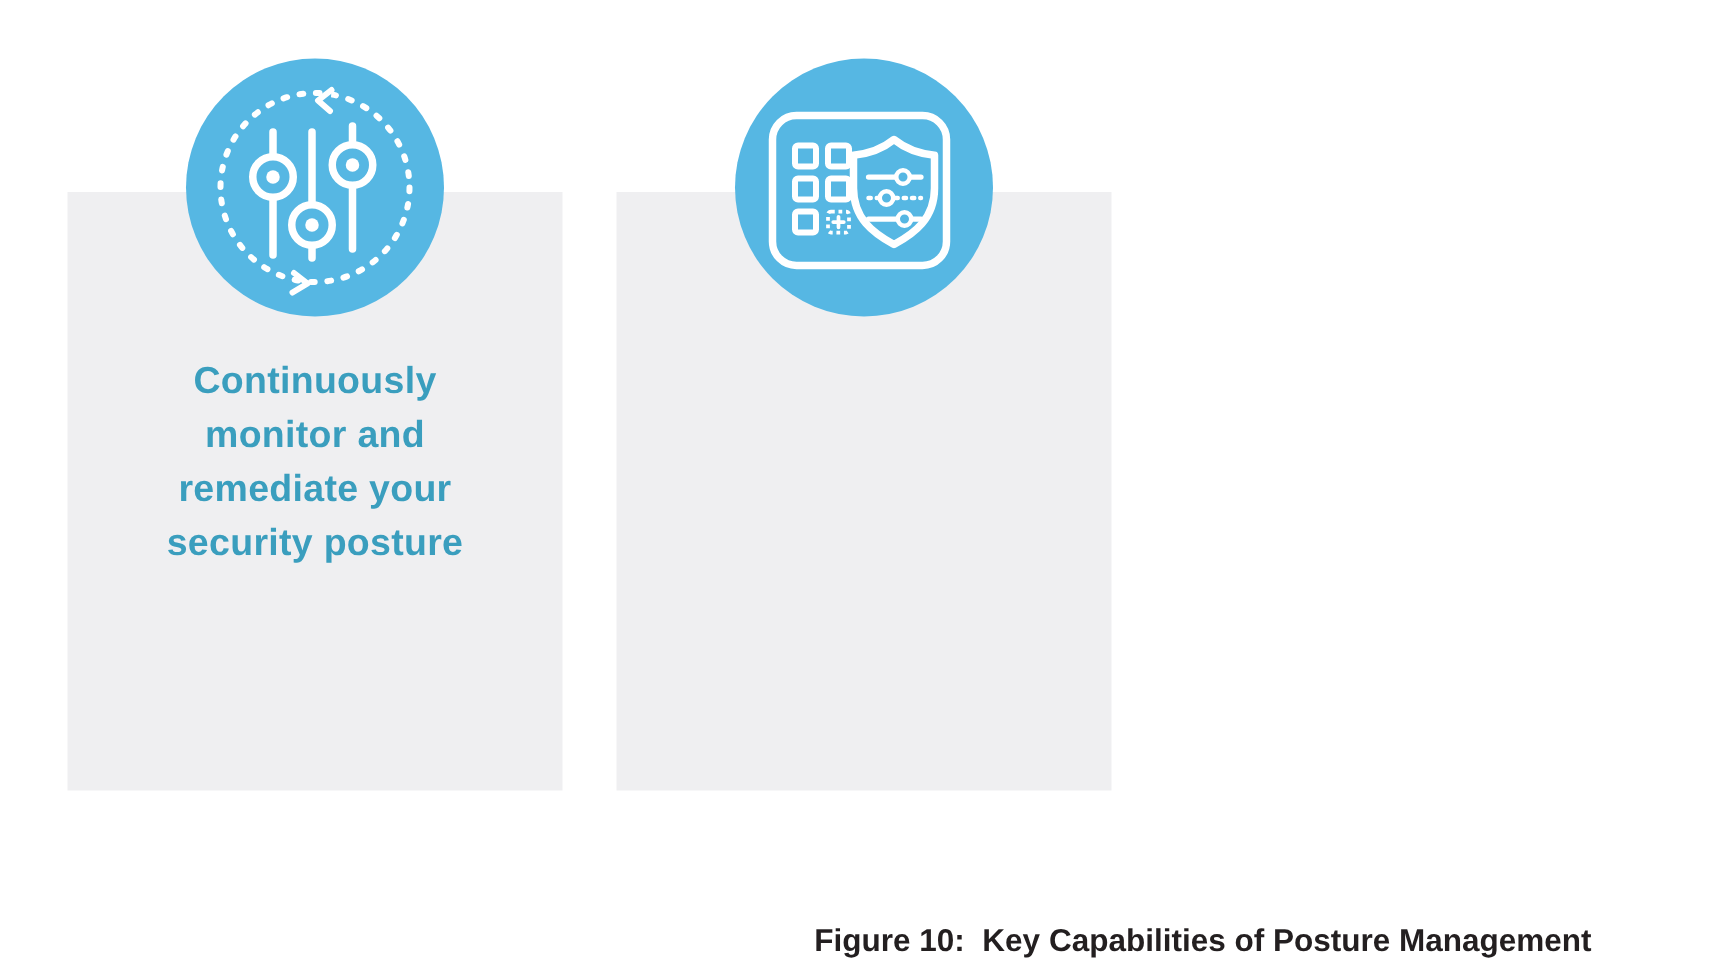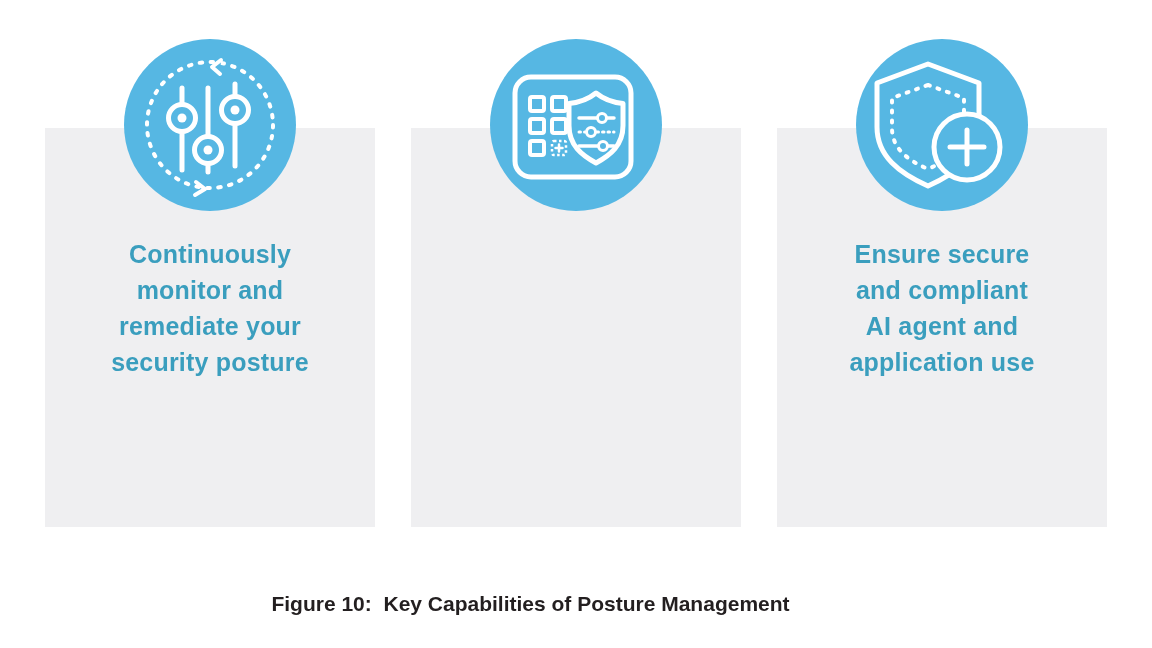--- a/index.html
+++ b/index.html
@@ -15,21 +15,21 @@
   .figure{position:relative;width:1152px;height:648px;}
   .cards{position:absolute;left:45px;top:128px;display:flex;gap:36px;justify-content:flex-end;}
   .card{position:relative;width:330px;height:399px;background:var(--card-background,#EFEFF1);}
   .icon-circle{position:absolute;top:-89px;left:50%;transform:translateX(-50%);
     width:172px;height:172px;border-radius:50%;background:var(--accent-blue,#56B7E3);}
   .icon-circle svg{display:block;width:172px;height:172px;}
   .blue-fill{fill:var(--accent-blue,#56B7E3);}
   .card-text{margin-top:108px;padding:0 6px;text-align:center;white-space:pre-line;
     color:var(--card-text,#3A9EBE);font-size:25px;line-height:36px;font-weight:700;
     letter-spacing:0.2px;}
-  .caption{position:absolute;left:0;top:592px;width:1061px;text-align:center;
+  .caption{position:absolute;left:0;top:616px;width:1061px;text-align:right;
     color:var(--caption-text,#231F20);font-size:21px;font-weight:700;white-space:pre;}
 </style>
 </head>
 <body>
 
 <div class="figure">
   <div class="cards">
 
     <div class="card">
       <div class="icon-circle">
@@ -79,34 +79,17 @@
           <circle cx="112" cy="79" r="4.5" stroke-width="3" class="blue-fill"></circle>
           <path d="M89,93 H95" stroke-width="3" stroke-linecap="round" stroke-dasharray="1.5 4"></path>
           <path d="M107,93 H124" stroke-width="3" stroke-linecap="round" stroke-dasharray="1.5 4"></path>
           <circle cx="101" cy="93" r="4.5" stroke-width="3" class="blue-fill"></circle>
           <path d="M89,107 H124" stroke-width="3.5" stroke-linecap="round"></path>
           <circle cx="113" cy="107" r="4.5" stroke-width="3" class="blue-fill"></circle>
         </svg>
       </div>
     </div>
 
-    <div class="card">
-      <div class="icon-circle">
-        <svg viewBox="0 0 172 172" fill="none" stroke="#FFFFFF">
-
-          <path d="M72,25 L123,44 V88 C123,117 101,134 72,147 C43,134 21,117 21,88 V44 Z" stroke-width="5" stroke-linejoin="round"></path>
-
-          <path d="M72,46 L108,59 V89 C108,109 93,121 72,130 C51,121 36,109 36,89 V59 Z" stroke-width="4" stroke-linecap="round" stroke-linejoin="round" stroke-dasharray="2 8"></path>
-
-          <circle cx="111" cy="108" r="33" stroke-width="5" class="blue-fill"></circle>
-          <path d="M111,91 V125 M94,108 H128" stroke-width="5" stroke-linecap="round"></path>
-        </svg>
-      </div>
-      <div class="card-text">Ensure secure
-and compliant
-AI agent and
-application use</div>
-    </div>
 
   </div>
 
   <div class="caption">Figure 10:  Key Capabilities of Posture Management</div>
 </div>
 
 </body></html>

